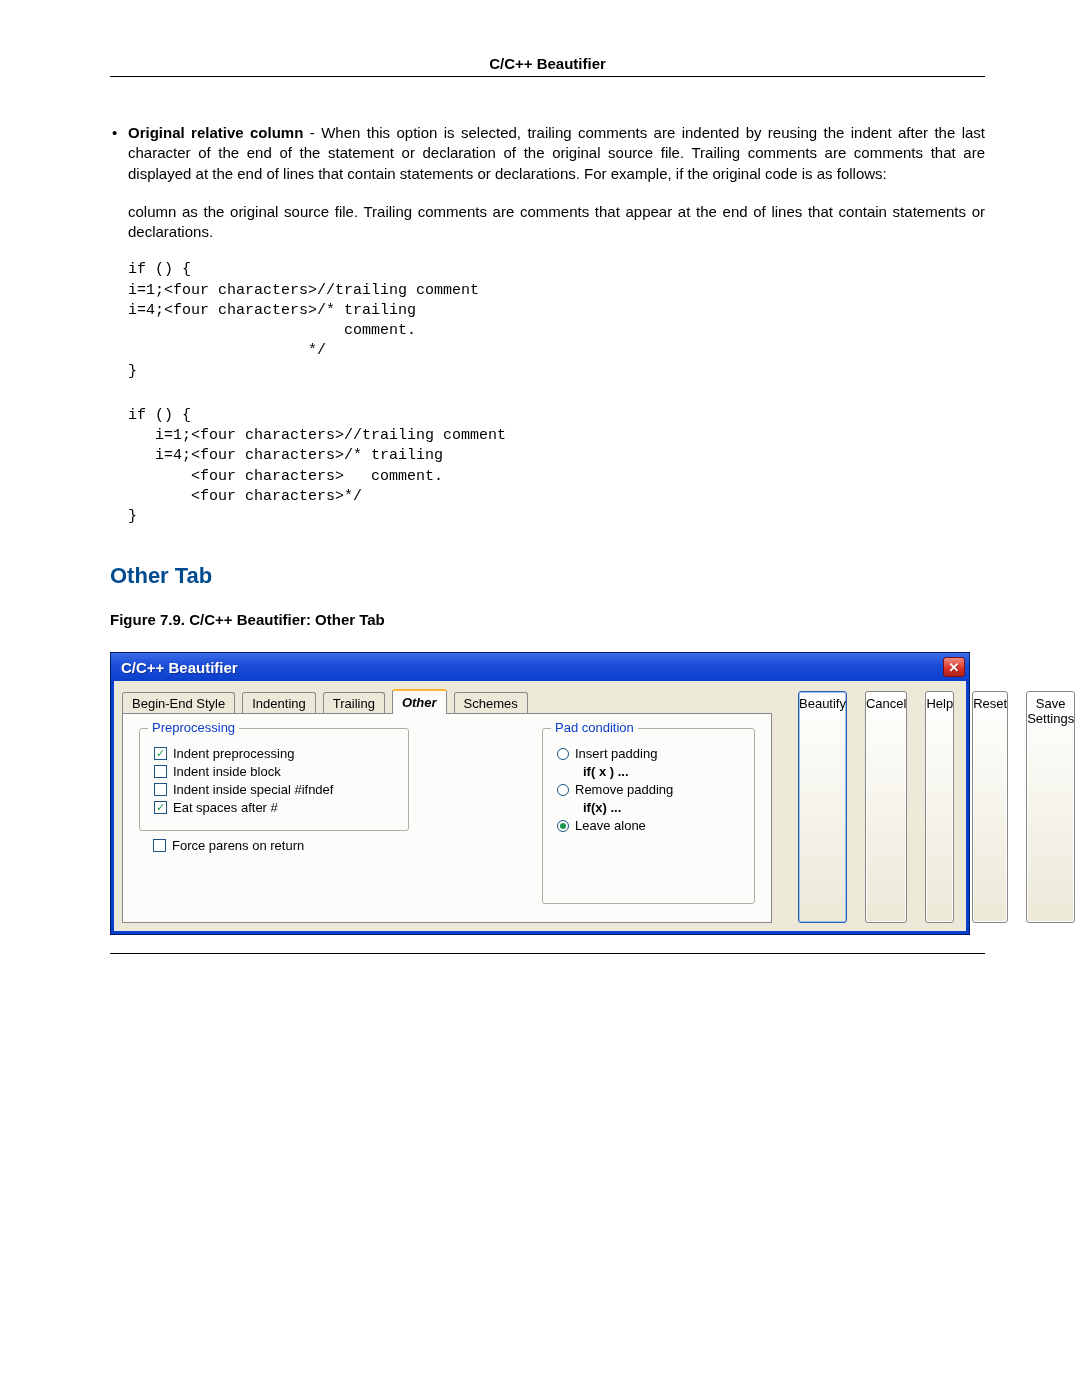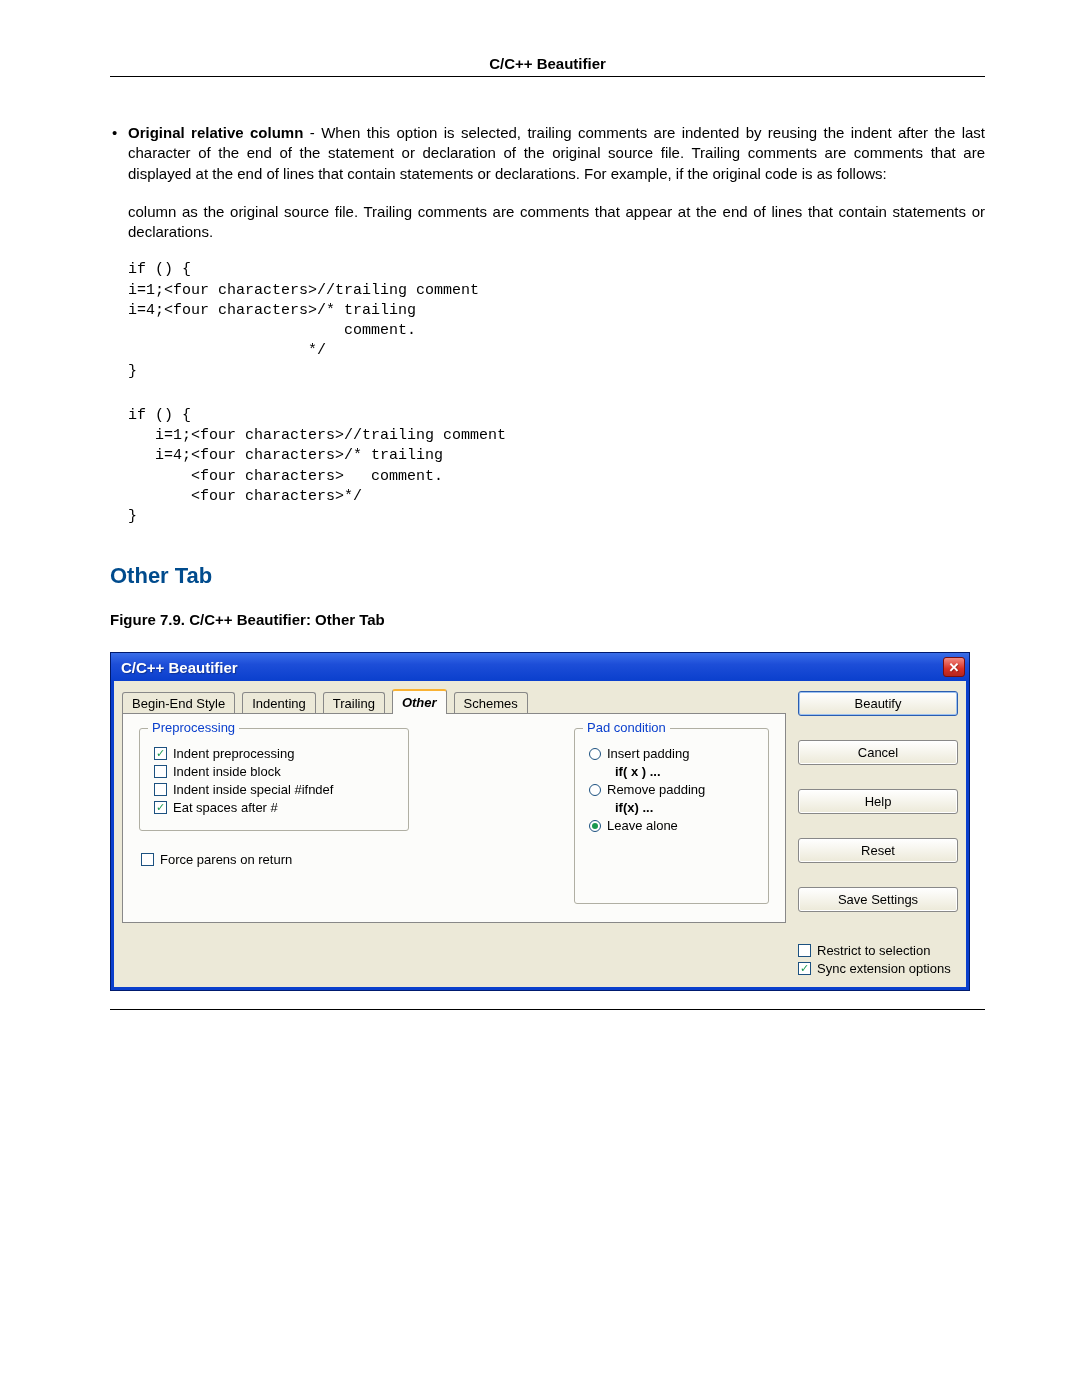--- a/index.html
+++ b/index.html
@@ -173,23 +173,24 @@
     width: 6px; height:6px; background:#1a9850; border-radius:50%;
   }
   .radio-sub {
     margin-left: 26px;
     font-weight: bold;
     font-size: 13px;
   }
   .rightpane {
     width: 160px;
     display: flex;
-    flex-direction: column;
-    gap: 24px;
+    flex-direction: row;
+    gap: 18px;
     padding-top: 2px;
+    margin-left: 14px;
   }
   .btn {
     background: linear-gradient(to bottom, #fff, #ece9d8);
     border: 1px solid #888;
     border-radius: 3px;
     padding: 4px 0;
     text-align: center;
     font-size: 13px;
     box-shadow: inset 0 0 0 1px #fff;
   }
@@ -253,47 +254,47 @@
       <div class="leftpane">
         <div class="tabs">
           <div class="tab">Begin-End Style</div>
           <div class="tab">Indenting</div>
           <div class="tab">Trailing</div>
           <div class="tab active">Other</div>
           <div class="tab">Schemes</div>
         </div>
         <div class="tabpanel">
 
-          <div style="flex:1; display:flex; flex-direction:column; gap:18px;">
+          <div style="flex:1; display:flex; flex-direction:column; gap:4px;">
             <div class="group" style="width:270px">
               <span class="group-title">Preprocessing</span>
               <div class="check">
                 <span class="box">✓</span>
                 <span class="label">Indent preprocessing</span>
               </div>
               <div class="check">
                 <span class="box"></span>
                 <span class="label">Indent inside block</span>
               </div>
               <div class="check">
                 <span class="box"></span>
                 <span class="label">Indent inside special #ifndef</span>
               </div>
               <div class="check">
                 <span class="box">✓</span>
                 <span class="label">Eat spaces after #</span>
               </div>
             </div>
-            <div class="check" style="margin-left:2px">
+            <div class="check" style="margin-left:14px">
               <span class="box"></span>
               <span class="label">Force parens on return</span>
             </div>
           </div>
 
-          <div class="group" style="width:195px">
+          <div class="group" style="width:213px">
             <span class="group-title">Pad condition</span>
             <div class="radio">
               <span class="circle"></span>
               <span class="label">Insert padding</span>
             </div>
             <div class="radio-sub">if( x ) ...</div>
             <div class="radio">
               <span class="circle"></span>
               <span class="label">Remove padding</span>
             </div>

